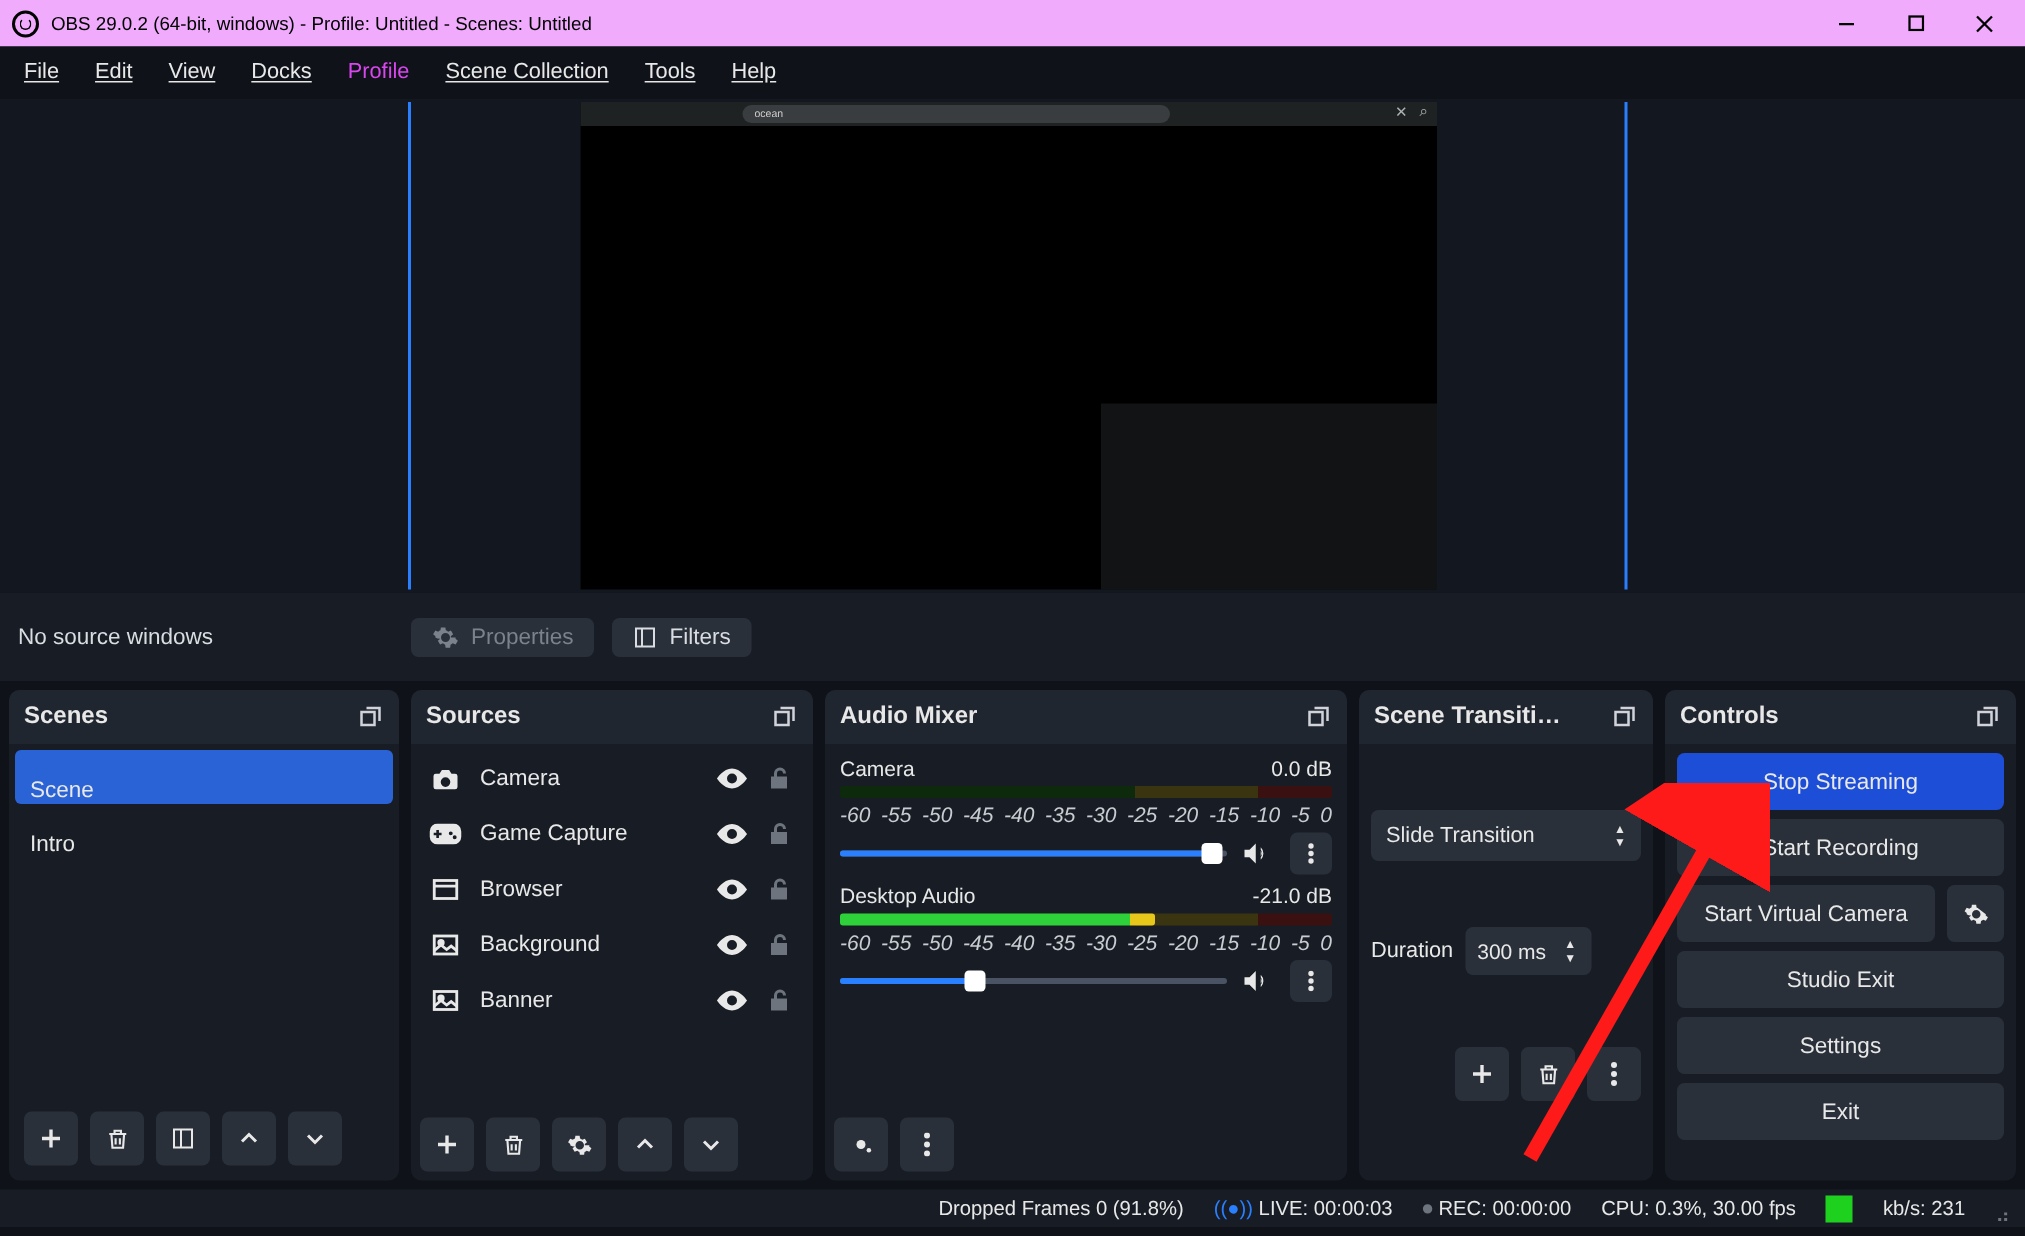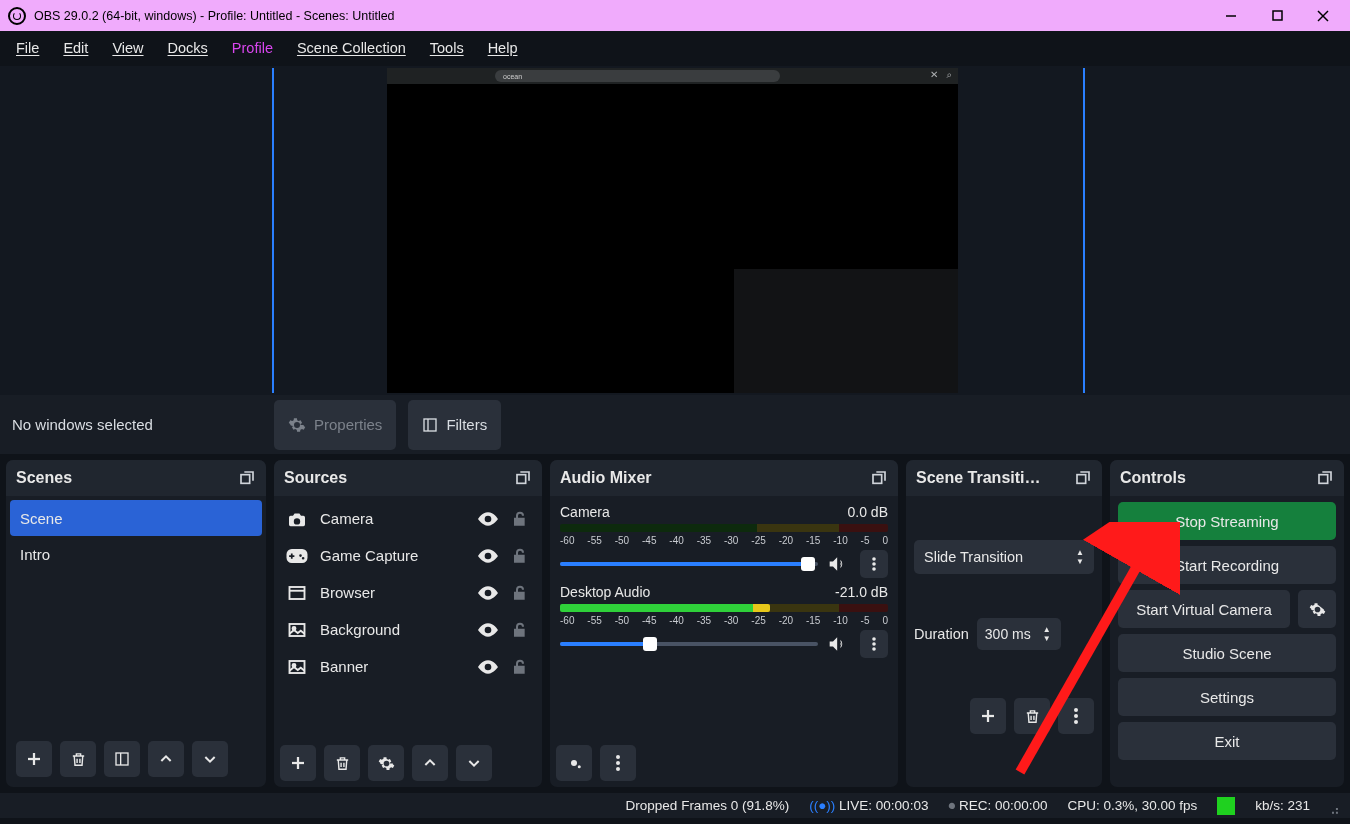--- a/index.html
+++ b/index.html
@@ -43,63 +43,63 @@
 .guide-left{left:272px;} .guide-right{left:1083px;}
 .preview-screen{ position:absolute; left:387px; top:2px; width:571px; height:325px; background:#000;}
 .preview-topbar{ height:16px; background:#1f2223; position:relative;}
 .preview-search{position:absolute; left:108px; top:2px; width:285px; height:12px; border-radius:6px; background:#3a3d3f; color:#cfcfcf; font-size:7px; padding-left:8px; display:flex; align-items:center;}
 .preview-topicons{position:absolute; right:6px; top:1px; color:#aeb1b3; font-size:10px; display:flex; gap:8px;}
 .preview-pip{position:absolute; right:0; bottom:0; width:224px; height:124px; background:#33373c; opacity:.35;}
 .preview-controls{
   height:59px; background:#181d25; display:flex; align-items:center; padding:0 12px; gap:12px;
 }
 .no-source{font-size:15px; color:#d9dde2; flex:0 0 250px;}
-.pc-btn{ background:#2a303a; border-radius:5px; height:50px; padding:0 14px; display:flex; align-items:center; gap:8px; font-size:15px; color:#d9dde2;}
+.pc-btn{ background:#2a303a; border-radius:5px; height:26px; padding:0 14px; display:flex; align-items:center; gap:8px; font-size:15px; color:#d9dde2;}
 .pc-btn.disabled-text{color:#7c828b;}
 .panels{
   display:flex; gap:8px; padding:6px 6px 6px 6px; height:339px;
 }
 .panel{ background:#181d25; border-radius:7px; display:flex; flex-direction:column; overflow:hidden;}
 .panel-header{ height:36px; background:#20262f; display:flex; align-items:center; padding:0 8px 0 10px; font-weight:700; font-size:16px;}
 .panel-header .popout{margin-left:auto; width:22px; height:22px; display:flex; align-items:center; justify-content:center;}
 .panel-body{ flex:1; padding:4px 4px; display:flex; flex-direction:column;}
 .scenes{width:260px;}
 .sources{width:268px;}
 .audio{width:348px;}
 .transitions{width:196px;gap:36px;}
 .controls{flex:1;}
-.scene-item{ height:22px; display:flex; align-items:center; padding:18px 10px; font-size:15px; border-radius:4px;}
+.scene-item{ height:22px; display:flex; align-items:flex-start; padding:18px 10px; font-size:15px; border-radius:4px;}
 .scene-item.selected{ background:#2a63d6;}
 .panel-footer{ margin-top:auto; display:flex; gap:8px; padding:6px;}
 .sq-btn{ width:36px; height:36px; background:#2a303a; border-radius:5px; display:flex; align-items:center; justify-content:center;}
 .source-row{ height:37px; display:flex; align-items:center; padding:0 8px; gap:12px; font-size:15px;}
 .source-row .src-icon{width:22px; display:flex; justify-content:center;}
 .source-row .label{flex:1;}
 .source-row .eye, .source-row .lock{width:20px; display:flex; justify-content:center; color:#d9dde2;}
 .source-row .lock{color:#6e747d;}
 .audio-ch{ padding:4px 6px 2px 6px;}
 .audio-top{display:flex; justify-content:space-between; font-size:14px;}
 .meter{ height:8px; margin-top:4px; background:linear-gradient(to right,#0d2a0d 0%,#0d2a0d 60%,#3a3510 60%,#3a3510 85%,#3a1010 85%,#3a1010 100%); position:relative; border-radius:2px;}
 .meter .fill{position:absolute; left:0; top:0; bottom:0; border-radius:2px;}
 .fill-cam{width:0; background:#2fd13a;}
 .fill-desk{width:64%; background:linear-gradient(to right,#2fd13a 0 92%,#e7c71a 92% 100%);}
-.ticks{display:flex; justify-content:space-between; font-size:10px; color:#c9ccd1; margin:3px 0 2px 0;}
+.ticks{display:flex; justify-content:space-between; font-size:14px; color:#c9ccd1; margin:3px 0 2px 0;font-style:italic;}
 .slider-row{display:flex; align-items:center; gap:10px; margin-top:4px;}
 .slider{flex:1; height:4px; background:#495364; border-radius:2px; position:relative;}
 .slider .track{position:absolute; left:0; top:0; bottom:0; background:#2a7fff; border-radius:2px;}
 .slider .thumb{position:absolute; top:-5px; width:14px; height:14px; background:#fff; border-radius:3px;}
 .vol-icon{width:22px; color:#e8e8e8;}
 .ch-menu{width:28px; height:28px; background:#2a303a; border-radius:5px; display:flex; align-items:center; justify-content:center;}
 .trans-select{ margin:8px; background:#2a303a; border-radius:5px; height:34px; display:flex; align-items:center; padding:0 10px; font-size:14.5px; position:relative;}
 .spin{position:absolute; right:4px; top:2px; bottom:2px; width:20px; display:flex; flex-direction:column; justify-content:center; align-items:center; font-size:8px;}
 .dur-row{ display:flex; align-items:center; gap:8px; margin:0 8px;}
 .dur-input{ background:#2a303a; border-radius:5px; height:32px; width:84px; display:flex; align-items:center; padding:0 8px; font-size:14px; position:relative;}
 .trans-btns{display:flex; gap:8px; margin:12px 8px 0 8px; justify-content:flex-end;}
 .ctrl-btn{ margin:6px 8px 0 8px; height:38px; background:#2a303a; border-radius:5px; display:flex; align-items:center; justify-content:center; font-size:15px;}
-.ctrl-btn.primary{background:#15803d;justify-content:center;}
+.ctrl-btn.primary{background:#1d4ed8;justify-content:center;}
 .vc-row{display:flex; gap:8px; margin:6px 8px 0 8px;}
 .vc-row .ctrl-btn{margin:0; flex:1;}
 .vc-row .gear{width:38px; flex:0 0 38px; height:38px; background:#2a303a; border-radius:5px; display:flex; align-items:center; justify-content:center;}
 .statusbar{ height:25px; background:#181d25; display:flex; align-items:center; gap:20px; padding:0 10px; font-size:13.5px;}
 .statusbar .spacer{flex:1;}
 .live-dot{color:#2a7fff;}
 .green-sq{width:18px; height:18px; background:#1fd11f;}
 svg{display:block;}
 .arrow-annotation{position:absolute; left:980px; top:522px; width:200px; height:260px; pointer-events:none;}
 </style>
@@ -147,21 +147,21 @@
       <div class="preview-topicons">
         <span>✕</span>
         <span>⌕</span>
       </div>
     </div>
     <div class="preview-pip"></div>
   </div>
 </div>
 
 <div class="preview-controls">
-  <div class="no-source">No windows selected</div>
+  <div class="no-source">No source windows</div>
   <div class="pc-btn disabled-text">
     <span>
         <svg width="18" height="18" viewBox="0 0 24 24" fill="#7c828b">
           <path d="M12 8a4 4 0 100 8 4 4 0 000-8zm9 4a7 7 0 01-.1 1.2l2.1 1.6-2 3.4-2.5-1a7 7 0 01-2 1.2l-.4 2.6h-4l-.4-2.6a7 7 0 01-2-1.2l-2.5 1-2-3.4 2.1-1.6A7 7 0 013 12a7 7 0 01.1-1.2L1 9.2l2-3.4 2.5 1a7 7 0 012-1.2L7.9 3h4l.4 2.6a7 7 0 012 1.2l2.5-1 2 3.4-2.1 1.6c.1.4.1.8.1 1.2z"></path>
         </svg>
       </span>
     <span>Properties</span>
   </div>
   <div class="pc-btn">
     <span>
@@ -538,21 +538,21 @@
       <div class="ctrl-btn">
           <span>Start Virtual Camera</span>
         </div>
       <div class="gear">
           <svg width="17" height="17" viewBox="0 0 24 24" fill="#e8e8e8">
             <path d="M12 8a4 4 0 100 8 4 4 0 000-8zm9 4a7 7 0 01-.1 1.2l2.1 1.6-2 3.4-2.5-1a7 7 0 01-2 1.2l-.4 2.6h-4l-.4-2.6a7 7 0 01-2-1.2l-2.5 1-2-3.4 2.1-1.6A7 7 0 013 12a7 7 0 01.1-1.2L1 9.2l2-3.4 2.5 1a7 7 0 012-1.2L7.9 3h4l.4 2.6a7 7 0 012 1.2manifold2.5-1 2 3.4-2.1 1.6c.1.4.1.8.1 1.2z"></path>
           </svg>
         </div>
     </div>
     <div class="ctrl-btn">
-        <span>Studio Scene</span>
+        <span>Studio Exit</span>
       </div>
     <div class="ctrl-btn">
         <span>Settings</span>
       </div>
     <div class="ctrl-btn">
         <span>Exit</span>
       </div>
   </div>
 
 </div>

